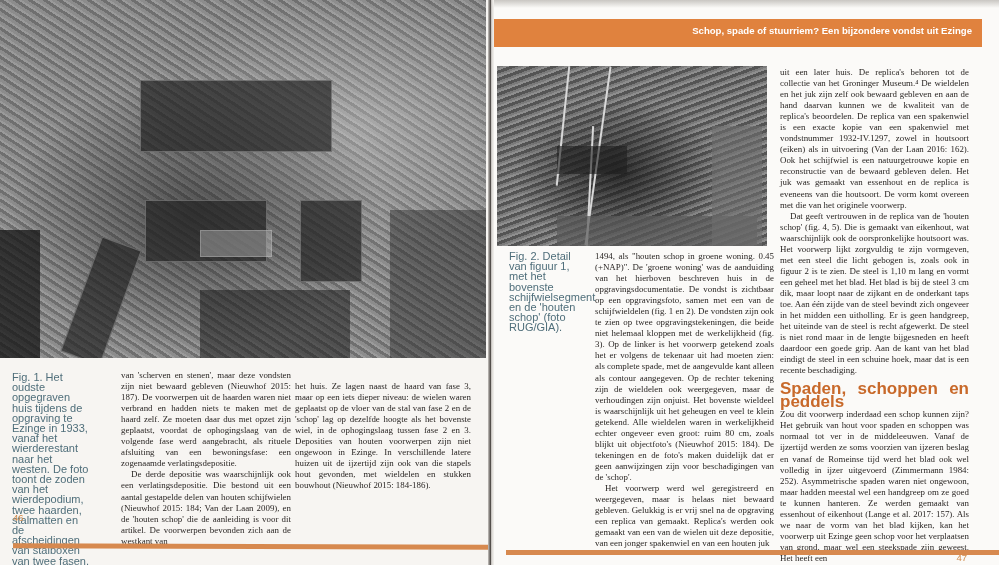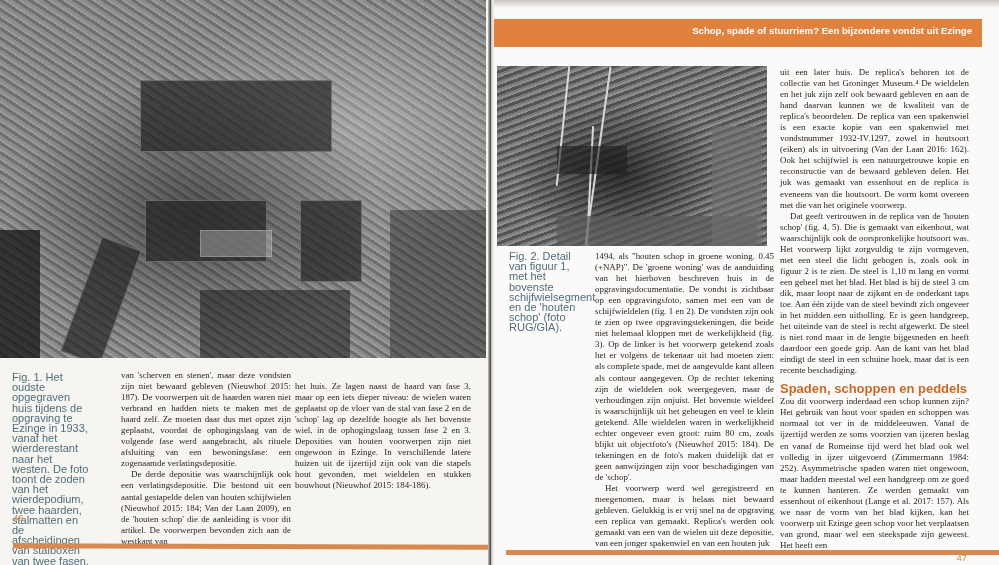--- a/index.html
+++ b/index.html
@@ -47,21 +47,21 @@
     position:absolute; font-size:8.9px; line-height:11.05px; text-align:justify;
   }
   .col p { margin:0; }
   .col p.indent { text-indent:10px; }
   .col-l1 { left:121px; top:370px; width:170px; }
   .col-l2 { left:295px; top:370px; width:176px;margin-top:11px; }
   .col-r1 { left:104px; top:251px; width:179px; }
   .col-r2 { left:289px; top:67px; width:189px; }
   h3 {
     font-family:"Liberation Sans", sans-serif; font-weight:bold;
-    color:#c8692a; font-size:13px; margin:6px 0 1px 0; line-height:13px;
+    color:#c8692a; font-size:17px; margin:6px 0 1px 0; line-height:13px;
   }
   .header-bar {
     position:absolute; left:0; top:19px; width:491px; height:28px;
     background:#e0823e;
     font-family:"Liberation Sans", sans-serif; font-weight:bold;
     color:#fff; font-size:9.6px; line-height:23px; text-align:right;
     padding-right:10px; box-sizing:border-box;
   }
   .folio {
     position:absolute; font-family:"Liberation Sans", sans-serif;
@@ -117,21 +117,21 @@
     <div class="stake" style="left:92px;top:60px;height:120px;transform:rotate(3deg);"></div>
     <div class="stake" style="left:60px;top:80px;width:70px;height:28px;background:rgba(30,30,30,.6);"></div>
     <div class="stake" style="left:60px;top:150px;width:200px;height:30px;background:rgba(90,90,90,.7);"></div>
     <div class="stake" style="left:215px;top:60px;width:50px;height:120px;background:rgba(110,110,110,.6);"></div>
   </div>
 
   <div class="caption cap-2">Fig. 2.  Detail van figuur 1, met het bovenste schijfwielsegment en de 'houten schop' (foto RUG/GIA).</div>
 
   <div class="col col-r1">
     <p>1494, als "houten schop in groene woning. 0.45 (+NAP)". De 'groene woning' was de aanduiding van het hierboven beschreven huis in de opgravingsdocumentatie. De vondst is zichtbaar op een opgravingsfoto, samen met een van de schijfwieldelen (fig. 1 en 2). De vondsten zijn ook te zien op twee opgravingstekeningen, die beide niet helemaal kloppen met de werkelijkheid (fig. 3). Op de linker is het voorwerp getekend zoals het er volgens de tekenaar uit had moeten zien: als complete spade, met de aangevulde kant alleen als contour aangegeven. Op de rechter tekening zijn de wieldelen ook weergegeven, maar de verhoudingen zijn onjuist. Het bovenste wieldeel is waarschijnlijk uit het geheugen en veel te klein getekend. Alle wieldelen waren in werkelijkheid echter ongeveer even groot: ruim 80 cm, zoals blijkt uit objectfoto's (Nieuwhof 2015: 184). De tekeningen en de foto's maken duidelijk dat er geen aanwijzingen zijn voor beschadigingen van de 'schop'.</p>
-    <p class="indent">Het voorwerp werd wel geregistreerd en meegenomen, maar is helaas niet bewaard gebleven. Gelukkig is er vrij snel na de opgraving een replica van gemaakt. Replica's werden ook gemaakt van een van de wielen uit deze depositie, van een jonger spakenwiel en van een houten juk</p>
+    <p class="indent">Het voorwerp werd wel geregistreerd en weergegeven, maar is helaas niet bewaard gebleven. Gelukkig is er vrij snel na de opgraving een replica van gemaakt. Replica's werden ook gemaakt van een van de wielen uit deze depositie, van een jonger spakenwiel en van een houten juk</p>
   </div>
 
   <div class="col col-r2">
     <p>uit een later huis. De replica's behoren tot de collectie van het Groninger Museum.⁴ De wieldelen en het juk zijn zelf ook bewaard gebleven en aan de hand daarvan kunnen we de kwaliteit van de replica's beoordelen. De replica van een spakenwiel is een exacte kopie van een spakenwiel met vondstnummer 1932-IV.1297, zowel in houtsoort (eiken) als in uitvoering (Van der Laan 2016: 162). Ook het schijfwiel is een natuurgetrouwe kopie en reconstructie van de bewaard gebleven delen. Het juk was gemaakt van essenhout en de replica is eveneens van die houtsoort. De vorm komt overeen met die van het originele voorwerp.</p>
     <p class="indent">Dat geeft vertrouwen in de replica van de 'houten schop' (fig. 4, 5). Die is gemaakt van eikenhout, wat waarschijnlijk ook de oorspronkelijke houtsoort was. Het voorwerp lijkt zorgvuldig te zijn vormgeven, met een steel die licht gebogen is, zoals ook in figuur 2 is te zien. De steel is 1,10 m lang en vormt een geheel met het blad. Het blad is bij de steel 3 cm dik, maar loopt naar de zijkant en de onderkant taps toe. Aan één zijde van de steel bevindt zich ongeveer in het midden een uitholling. Er is geen handgreep, het uiteinde van de steel is recht afgewerkt. De steel is niet rond maar in de lengte bijgesneden en heeft daardoor een goede grip. Aan de kant van het blad eindigt de steel in een schuine hoek, maar dat is een recente beschadiging.</p>
     <h3>Spaden, schoppen en peddels</h3>
     <p>Zou dit voorwerp inderdaad een schop kunnen zijn? Het gebruik van hout voor spaden en schoppen was normaal tot ver in de middeleeuwen. Vanaf de ijzertijd werden ze soms voorzien van ijzeren beslag en vanaf de Romeinse tijd werd het blad ook wel volledig in ijzer uitgevoerd (Zimmermann 1984: 252). Asymmetrische spaden waren niet ongewoon, maar hadden meestal wel een handgreep om ze goed te kunnen hanteren. Ze werden gemaakt van essenhout of eikenhout (Lange et al. 2017: 157). Als we naar de vorm van het blad kijken, kan het voorwerp uit Ezinge geen schop voor het verplaatsen van grond, maar wel een steekspade zijn geweest. Het heeft een</p>
   </div>
 
   <div class="folio folio-r">47</div>

